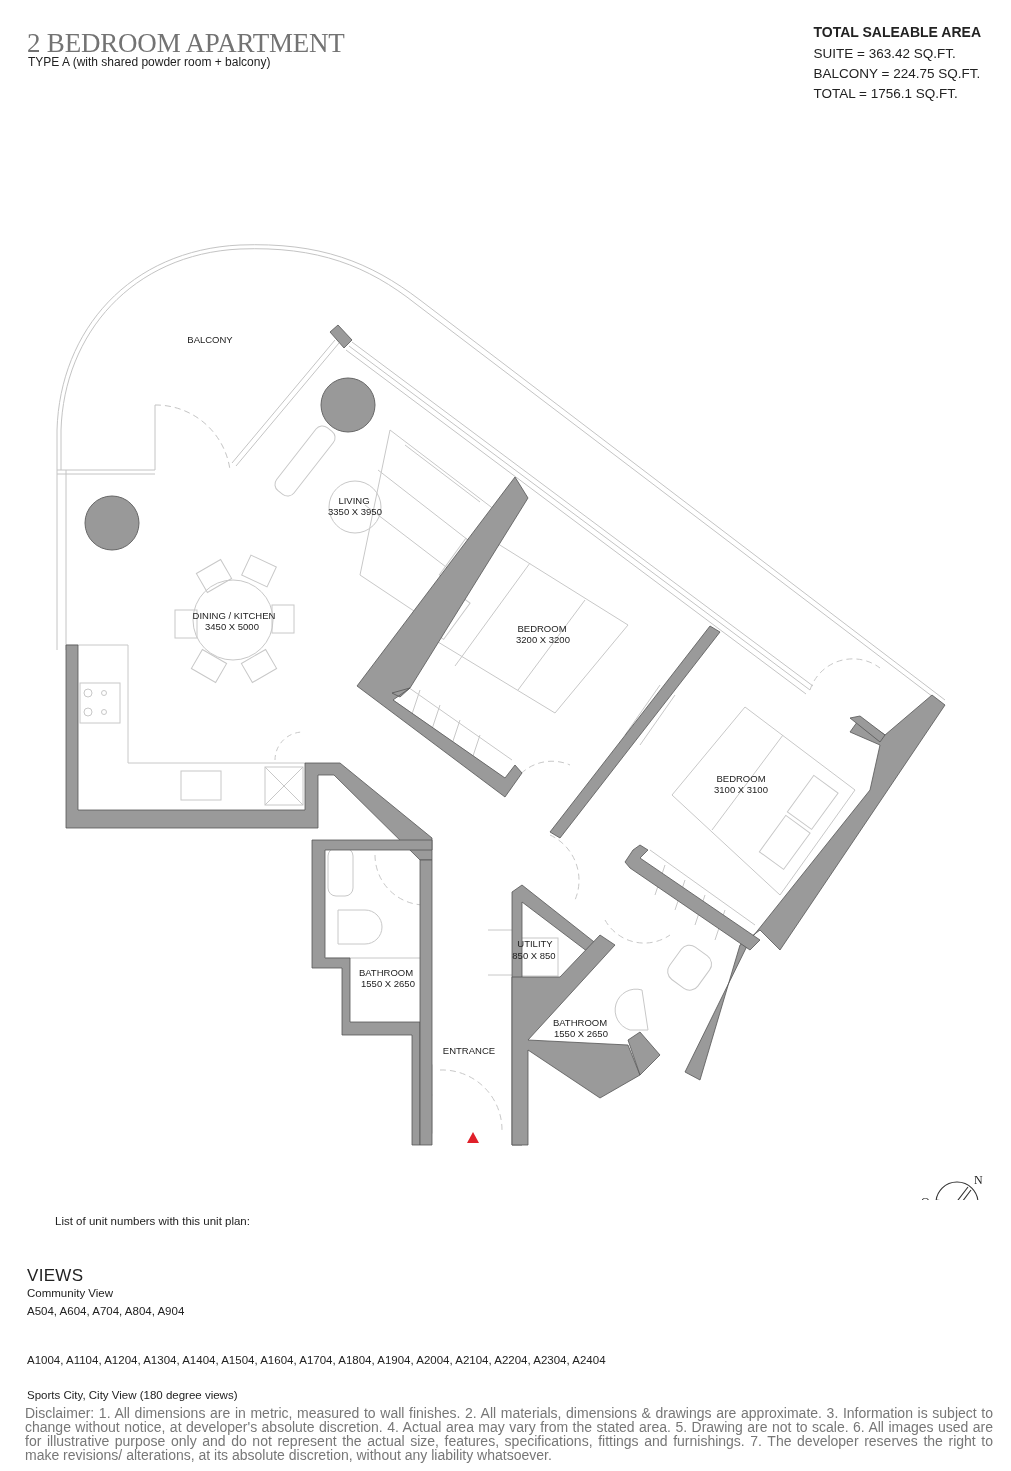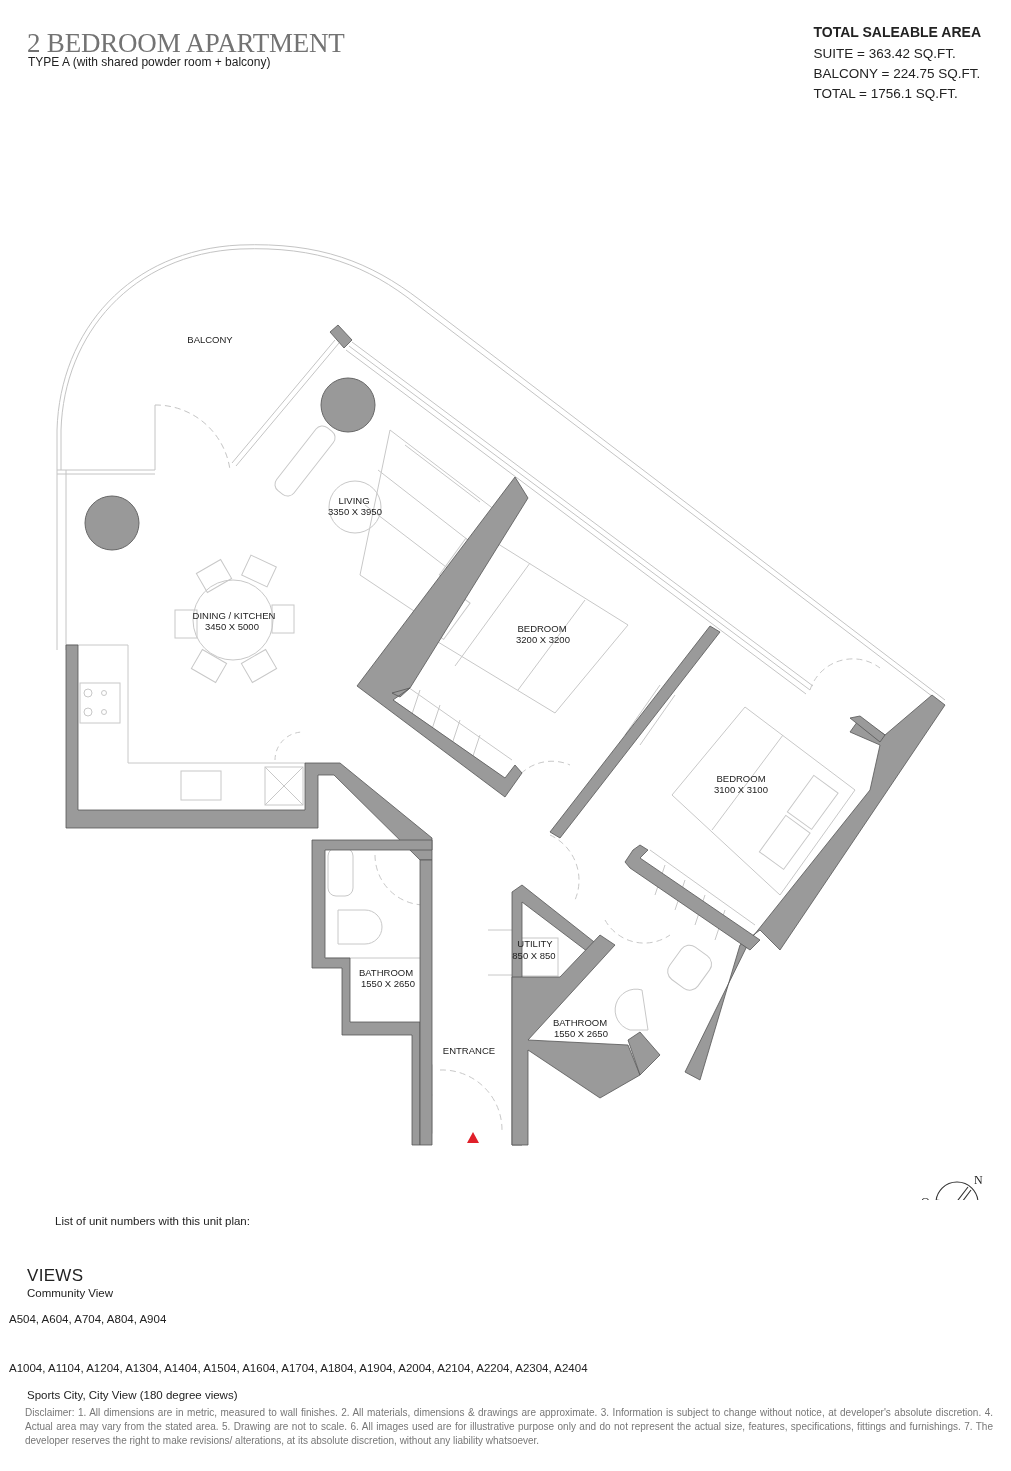--- a/index.html
+++ b/index.html
@@ -5,22 +5,22 @@
   html, body { margin:0; padding:0; background:#ffffff; }
   body { width:1011px; height:1471px; position:relative; overflow:hidden; color:#1c1c1c; font-family:"Liberation Sans", sans-serif; }
   .title { position:absolute; left:27px; top:28px; font-family:"Liberation Serif", "DejaVu Serif", serif; font-size:27px; letter-spacing:-0.2px; color:#737373; }
   .subtitle { position:absolute; left:28px; top:55px; font-size:12px; color:#222; }
   .area { position:absolute; right:30px; top:22px; text-align:left; font-size:13.5px; line-height:20px; color:#222; }
   .area .head { font-weight:bold; font-size:14px; margin-bottom:2px; }
   .plan { position:absolute; left:0; top:0; }
   .unit-list { position:absolute; left:27px; top:1215px; font-size:11.5px; color:#222;margin-left:28px; }
   .views-h { position:absolute; left:27px; top:1246px; font-size:17px; color:#222; letter-spacing:0.3px;margin-top:20px; }
   .view-name { position:absolute; left:27px; font-size:11.5px; color:#222; font-weight:normal; }
-  .view-units { position:absolute; left:9px; font-size:11.5px; color:#222;margin-top:8px; }
-  .disclaimer { position:absolute; left:25px; top:1406px; width:968px; font-size:10px; line-height:14px; color:#777; text-align:justify; }
+  .view-units { position:absolute; left:27px; font-size:11.5px; color:#222; }
+  .disclaimer { position:absolute; left:25px; top:1406px; width:968px; font-size:14px; line-height:14px; color:#777; text-align:justify; }
   .room-label { font-family:"Liberation Sans", sans-serif; font-size:9.5px; fill:#222; text-anchor:middle; }
 </style>
 </head>
 <body>
 
 <div class="title">2 BEDROOM APARTMENT</div>
 <div class="subtitle">TYPE A (with shared powder room + balcony)</div>
 
 <div class="area">
   <div class="head">TOTAL SALEABLE AREA</div>

